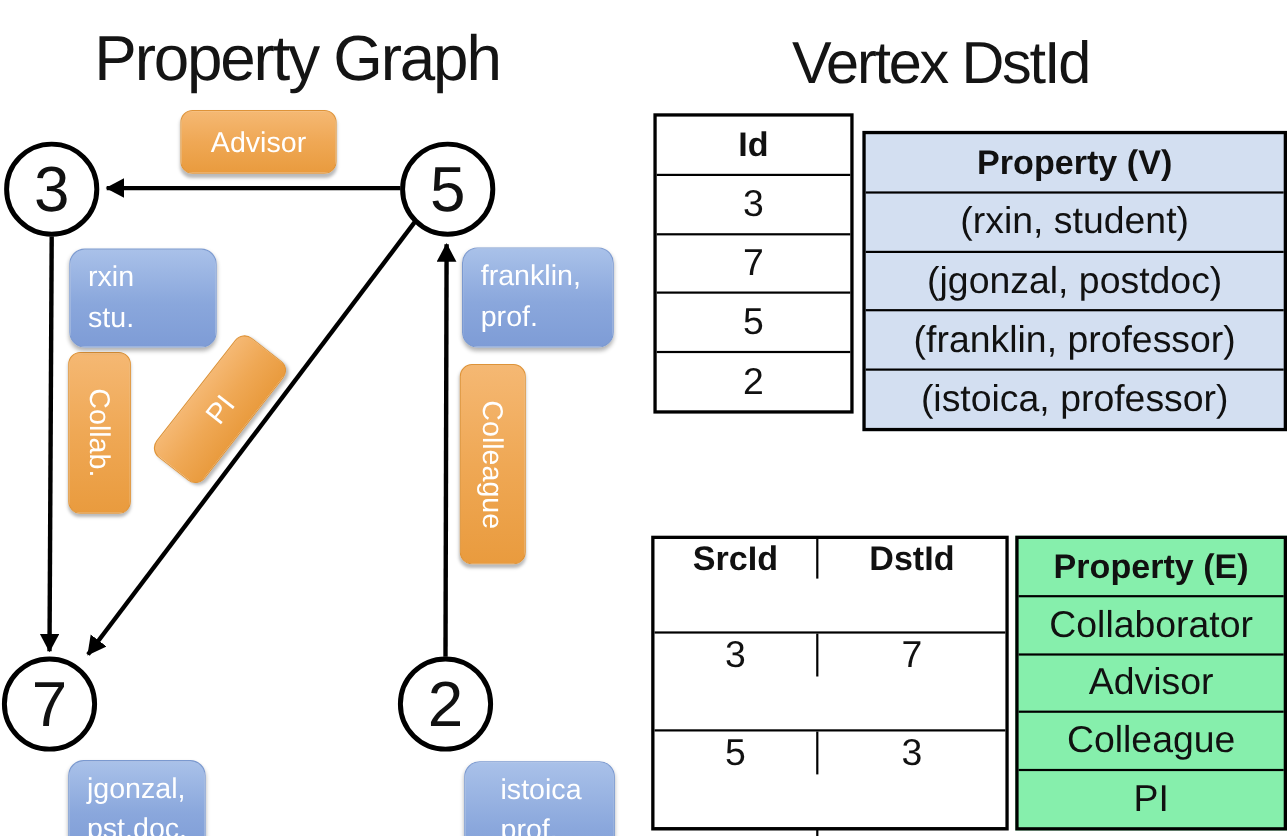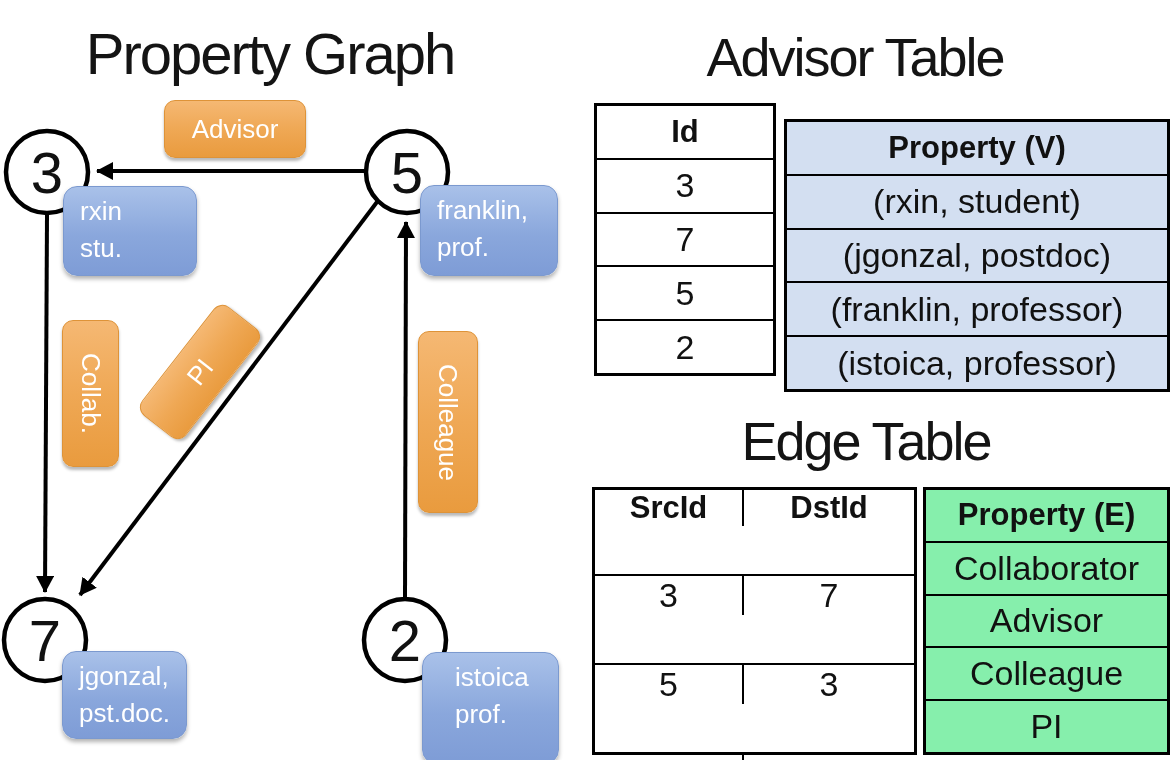--- a/index.html
+++ b/index.html
@@ -25,21 +25,21 @@
     font-size:58px; font-weight:400; color:#111;
   }
 
   
   .nodebox {
     position:absolute; border-radius:14px; color:#fff;
     background:linear-gradient(180deg,#a9c1e9 0%,#8aa7dc 55%,#7e9cd6 100%);
     border:1px solid #7b99cf;
     box-shadow:0 3px 4px rgba(0,0,0,0.30);
     font-size:26px; line-height:37px; padding:6px 4px 0 16px;
-    white-space:pre-line; box-sizing:border-box; text-align:left;
+    white-space:pre-line; box-sizing:border-box; text-align:left;margin-top:40px;
   }
 
   
   .pill {
     position:absolute; border-radius:11px; color:#fff;
     background:linear-gradient(180deg,#f5b873 0%,#efa855 50%,#e99b3e 100%);
     border:1px solid #de9338;
     box-shadow:0 3px 3px rgba(0,0,0,0.28);
     display:flex; align-items:center; justify-content:center;
     font-size:26px; box-sizing:border-box;
@@ -65,22 +65,21 @@
     white-space:nowrap;
   }
   .tcell.divr { border-right:2px solid #000; }
 </style>
 </head>
 <body>
 
 <div class="stage">
 
   <div class="big-title" style="left:40px; top:8px; width:460px;">Property Graph</div>
-  <div class="big-title table-title" style="left:655px; top:14px; width:400px;">Advisor Table</div>
-  <div class="big-title table-title" style="left:666px; top:398px; width:400px;">Edge Table</div>
+  <div class="big-title table-title" style="left:655px; top:14px; width:400px;">Vertex DstId</div>
 
   <svg class="graph" width="1170" height="760" viewBox="0 0 1170 760">
     <defs>
       <marker id="arrow" markerUnits="userSpaceOnUse" markerWidth="22" markerHeight="22" refX="16" refY="9" orient="auto">
         <path d="M0,0 L17,9 L0,18 Z" fill="#000"></path>
       </marker>
     </defs>
     <line x1="364" y1="171" x2="97" y2="171" stroke="#000" stroke-width="4" marker-end="url(#arrow)"></line>
     <line x1="47" y1="215" x2="45" y2="592" stroke="#000" stroke-width="4" marker-end="url(#arrow)"></line>
     <line x1="377" y1="202" x2="80" y2="595" stroke="#000" stroke-width="4" marker-end="url(#arrow)"></line>

